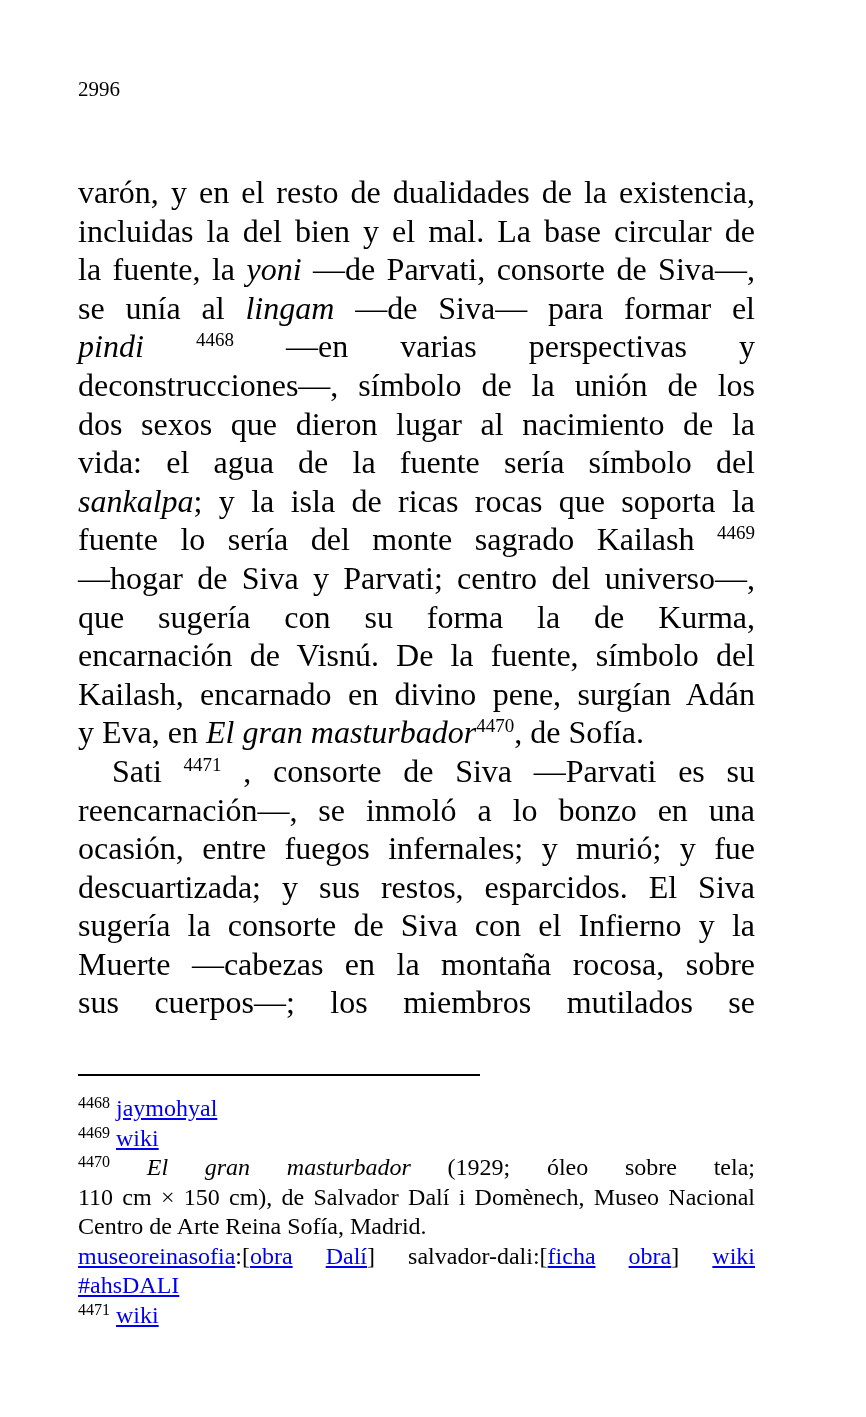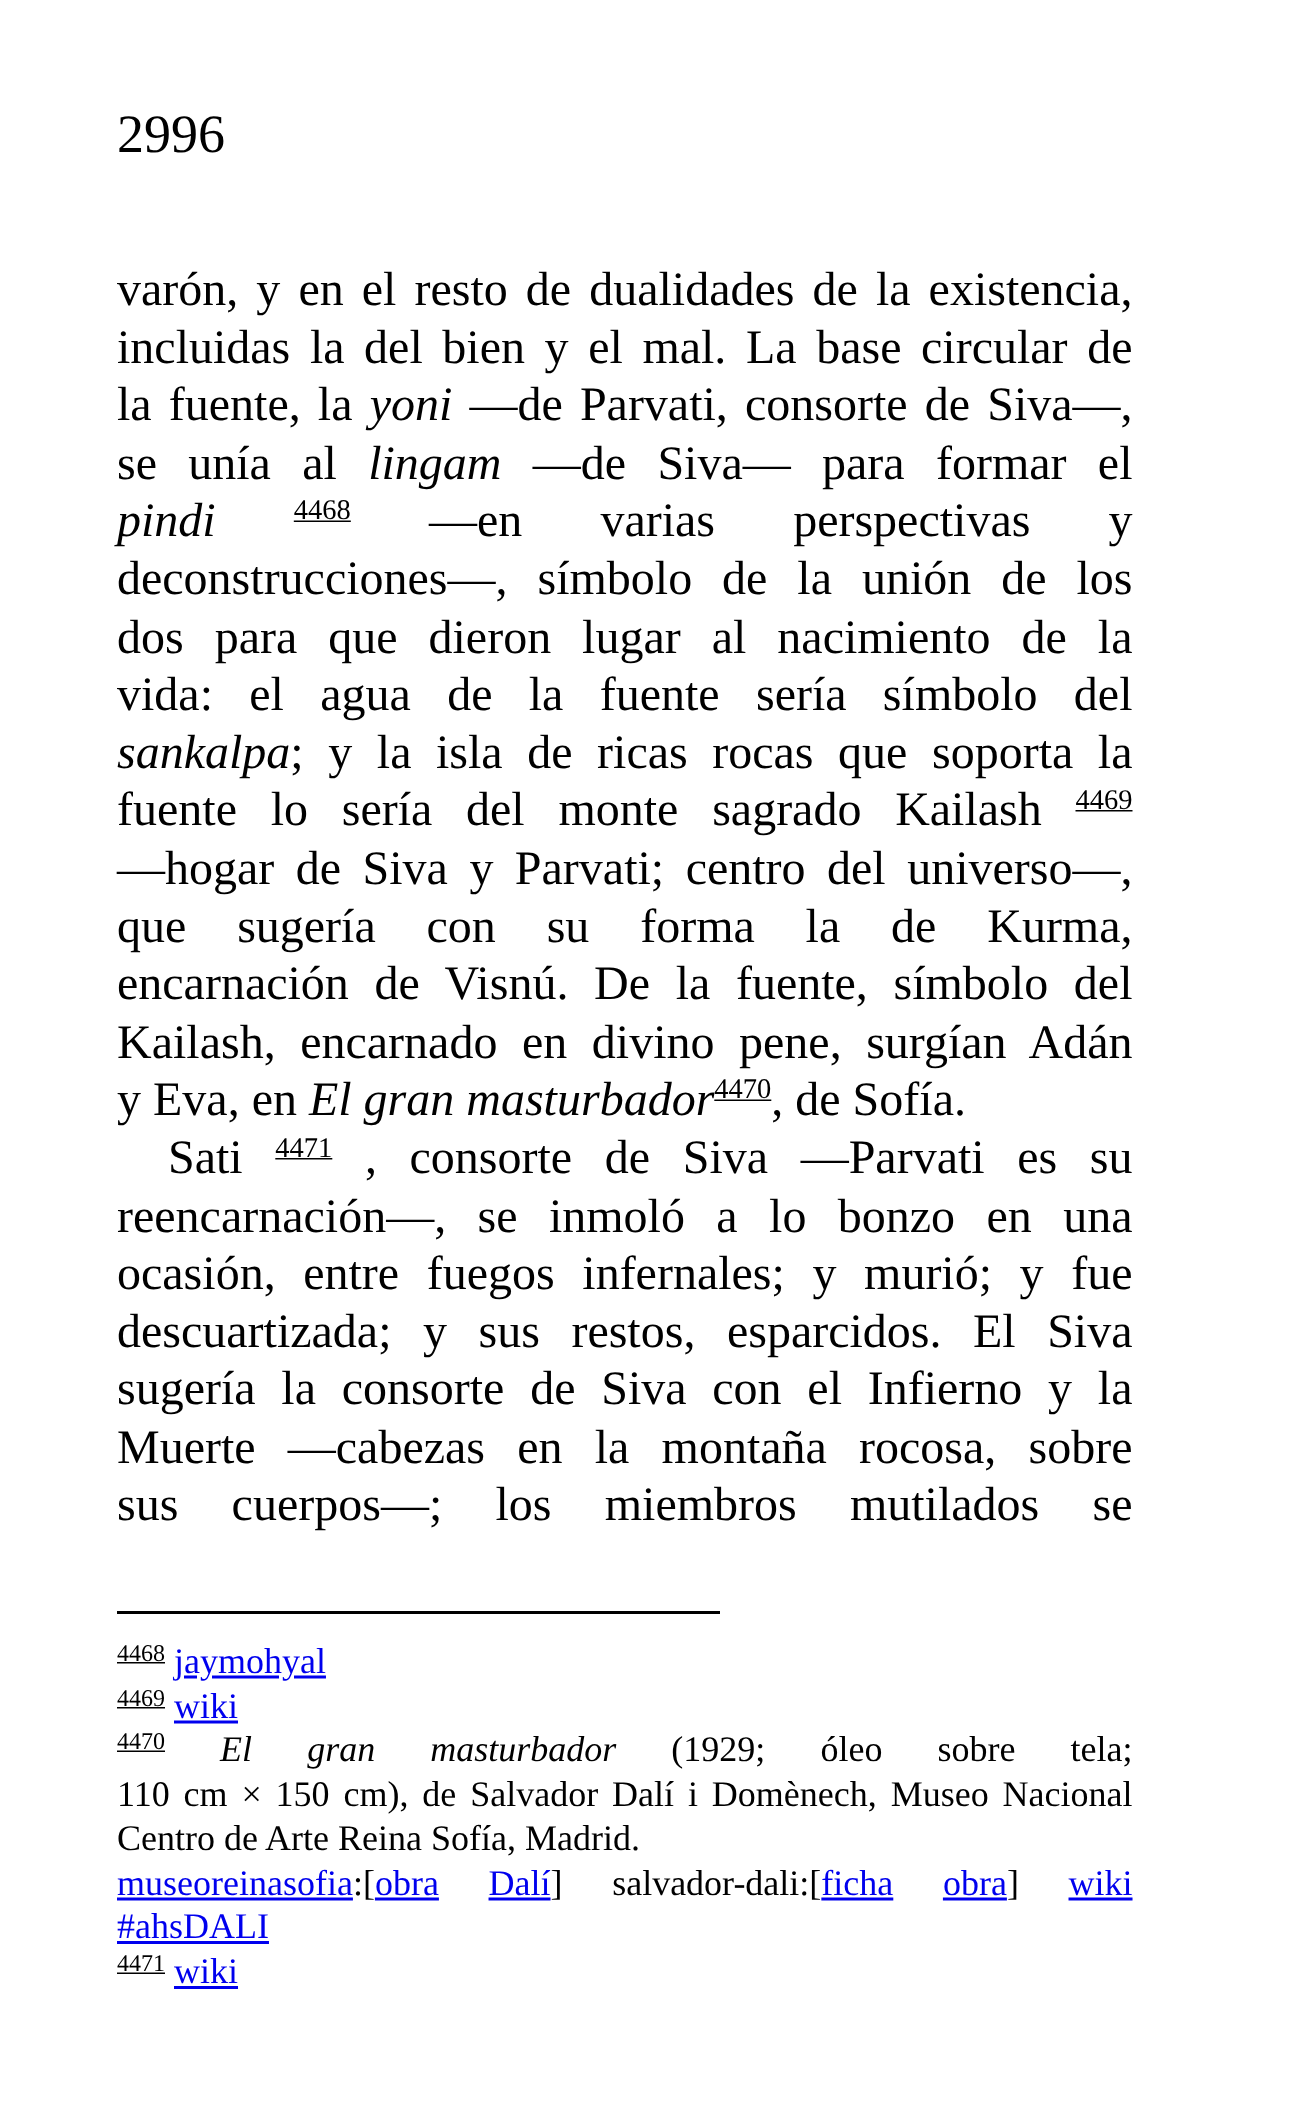--- a/index.html
+++ b/index.html
@@ -8,42 +8,41 @@
     font-family: "Liberation Serif", serif;
     color: #000000;
     overflow: hidden;
   }
   .page {
     box-sizing: border-box;
     width: 866px; height: 1417px;
     padding: 73px 111px 0 78px;
   }
   .page-number {
-    font-size: 36px;
+    font-size: 21px;
     line-height: 32px;
   }
   .body-text { margin-top: 68px; }
   .body-line {
     font-size: 32px;
     line-height: 38.6px;
     text-align: justify;
     white-space: nowrap;
   }
   .fn-line {
     font-size: 24px;
     line-height: 29.5px;
     text-align: justify;
     white-space: nowrap;
   }
   .body-line.j, .fn-line.j { text-align-last: justify; white-space: normal; }
   sup {
     line-height: 0;
     vertical-align: baseline;
     position: relative;
-    text-decoration: underline;
   }
   .body-line sup { font-size: 19px; top: -11px; }
   .fn-line sup { font-size: 16px; top: -8px; }
   a { color: var(--link-color, #0000EE); text-decoration: underline; cursor: pointer; }
   .fn-separator {
     width: 402px;
     border: none;
     border-top: 2.5px solid #000000;
     margin: 52px 0 18px 0;
   }
@@ -54,21 +53,21 @@
 <div class="page">
   <div class="page-number">2996</div>
   <div class="body-text">
       <div>
         <div class="body-line j"><span>varón, y en el resto de dualidades de la existencia,</span></div>
         <div class="body-line j"><span>incluidas la del bien y el mal. La base circular de</span></div>
         <div class="body-line j"><span>la fuente, la </span><i>yoni</i><span> —de Parvati, consorte de Siva—,</span></div>
         <div class="body-line j"><span>se unía al </span><i>lingam</i><span> —de Siva— para formar el</span></div>
         <div class="body-line j"><i>pindi</i><span> </span><sup>4468</sup><span> —en varias perspectivas y</span></div>
         <div class="body-line j"><span>deconstrucciones—, símbolo de la unión de los</span></div>
-        <div class="body-line j"><span>dos para que dieron lugar al nacimiento de la</span></div>
+        <div class="body-line j"><span>dos sexos que dieron lugar al nacimiento de la</span></div>
         <div class="body-line j"><span>vida: el agua de la fuente sería símbolo del</span></div>
         <div class="body-line j"><i>sankalpa</i><span>; y la isla de ricas rocas que soporta la</span></div>
         <div class="body-line j"><span>fuente lo sería del monte sagrado Kailash </span><sup>4469</sup></div>
         <div class="body-line j"><span>—hogar de Siva y Parvati; centro del universo—,</span></div>
         <div class="body-line j"><span>que sugería con su forma la de Kurma,</span></div>
         <div class="body-line j"><span>encarnación de Visnú. De la fuente, símbolo del</span></div>
         <div class="body-line j"><span>Kailash, encarnado en divino pene, surgían Adán</span></div>
         <div class="body-line"><span>y Eva, en </span><i>El gran masturbador</i><sup>4470</sup><span>, de Sofía.</span></div>
       </div>
       <div>

